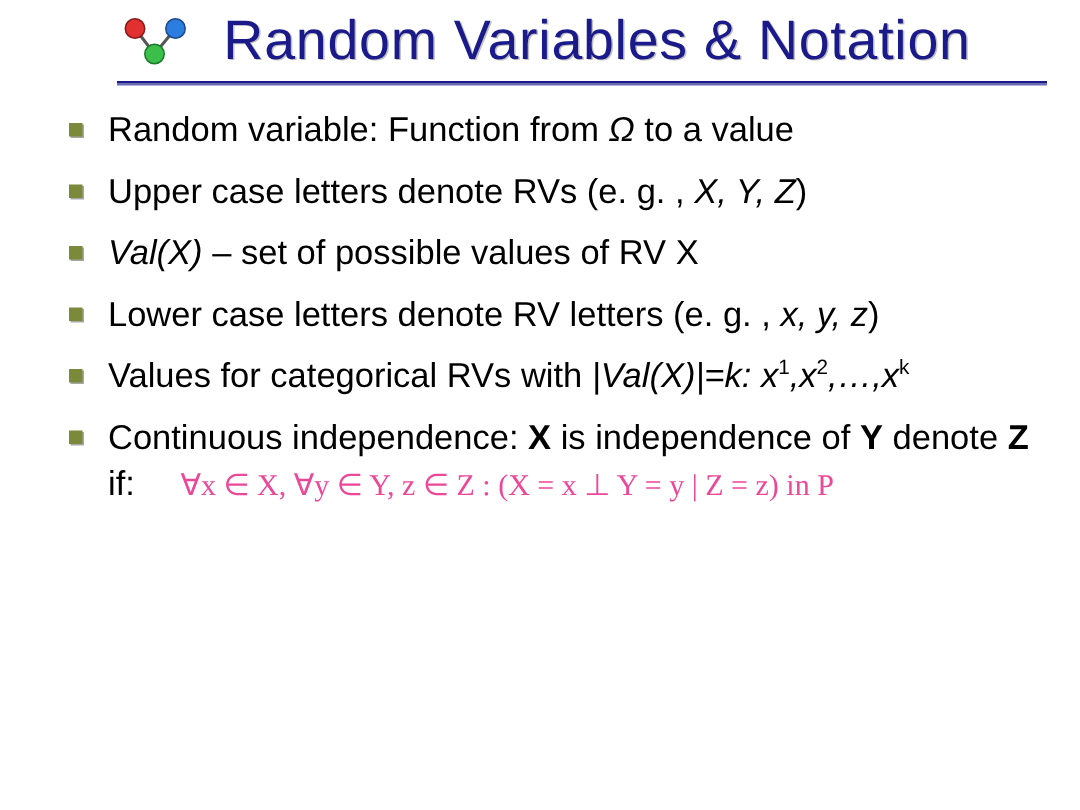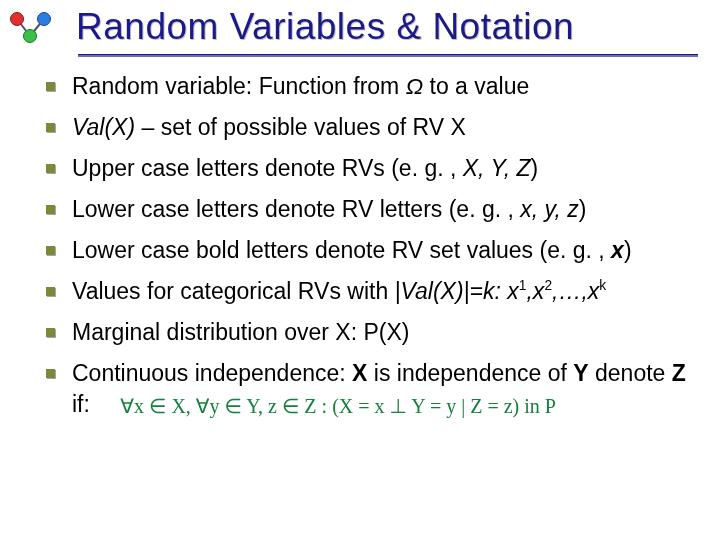--- a/index.html
+++ b/index.html
@@ -15,20 +15,21 @@
   .slide {
     position: relative;
     width: 720px;
     height: 540px;
     box-sizing: border-box;
   }
   .title-row {
     display: flex;
     align-items: center;
     padding: 6px 0 2px 8px;
+    justify-content: center;
   }
   .title {
     font-size: 37px;
     color: #1a1a8a;
     margin-left: 24px;
     letter-spacing: 0.5px;
     text-shadow: 1px 1px 0 rgba(0,0,0,0.25);
   }
   .rule {
     height: 3px;
@@ -68,21 +69,21 @@
     background: #7b8a3a;
     box-shadow: 1px 1px 0 rgba(0,0,0,0.35);
   }
   .it { font-style: italic; }
   .bold { font-weight: bold; }
   sup { font-size: 0.6em; vertical-align: super; line-height: 0; }
   .formula {
     display: inline-block;
     font-family: "Times New Roman", Times, serif;
     font-size: 20px;
-    color: #15803d;
+    color: #ec4899;
     vertical-align: middle;
     margin-left: 24px;
   }
 </style>
 </head>
 <body>
 
 <div class="slide">
 
   <div class="title-row">
@@ -102,43 +103,37 @@
 
   <div class="content">
     <ul class="bullets">
 
       <li>
         <span>Random variable: Function from </span><span class="it">Ω</span><span> to a value</span>
       </li>
 
 
       <li>
-        <span class="it">Val(X)</span><span> – set of possible values of RV X</span>
+        <span>Upper case letters denote RVs (e. g. , </span><span class="it">X, Y, Z</span><span>)</span>
       </li>
 
       <li>
-        <span>Upper case letters denote RVs (e. g. , </span><span class="it">X, Y, Z</span><span>)</span>
+        <span class="it">Val(X)</span><span> – set of possible values of RV X</span>
       </li>
 
 
       <li>
         <span>Lower case letters denote RV letters (e. g. , </span><span class="it">x, y, z</span><span>)</span>
       </li>
 
-      <li>
-        <span>Lower case bold letters denote RV set values (e. g. , </span><span class="bold it">x</span><span>)</span>
-      </li>
 
       <li>
         <span>Values for categorical RVs with </span><span class="it">|Val(X)|=k: x</span><sup>1</sup><span class="it">,x</span><sup>2</sup><span class="it">,…,x</span><sup>k</sup>
       </li>
 
-      <li>
-        <span>Marginal distribution over X: P(X)</span>
-      </li>
 
       <li>
         <span>Continuous independence: </span><span class="bold">X</span><span> is independence of </span><span class="bold">Y</span><span> denote </span><span class="bold">Z</span><span> if:</span>
         <span class="formula">∀x ∈ X, ∀y ∈ Y, z ∈ Z : (X = x ⊥ Y = y | Z = z) in P</span>
       </li>
 
     </ul>
   </div>
 
 </div>

